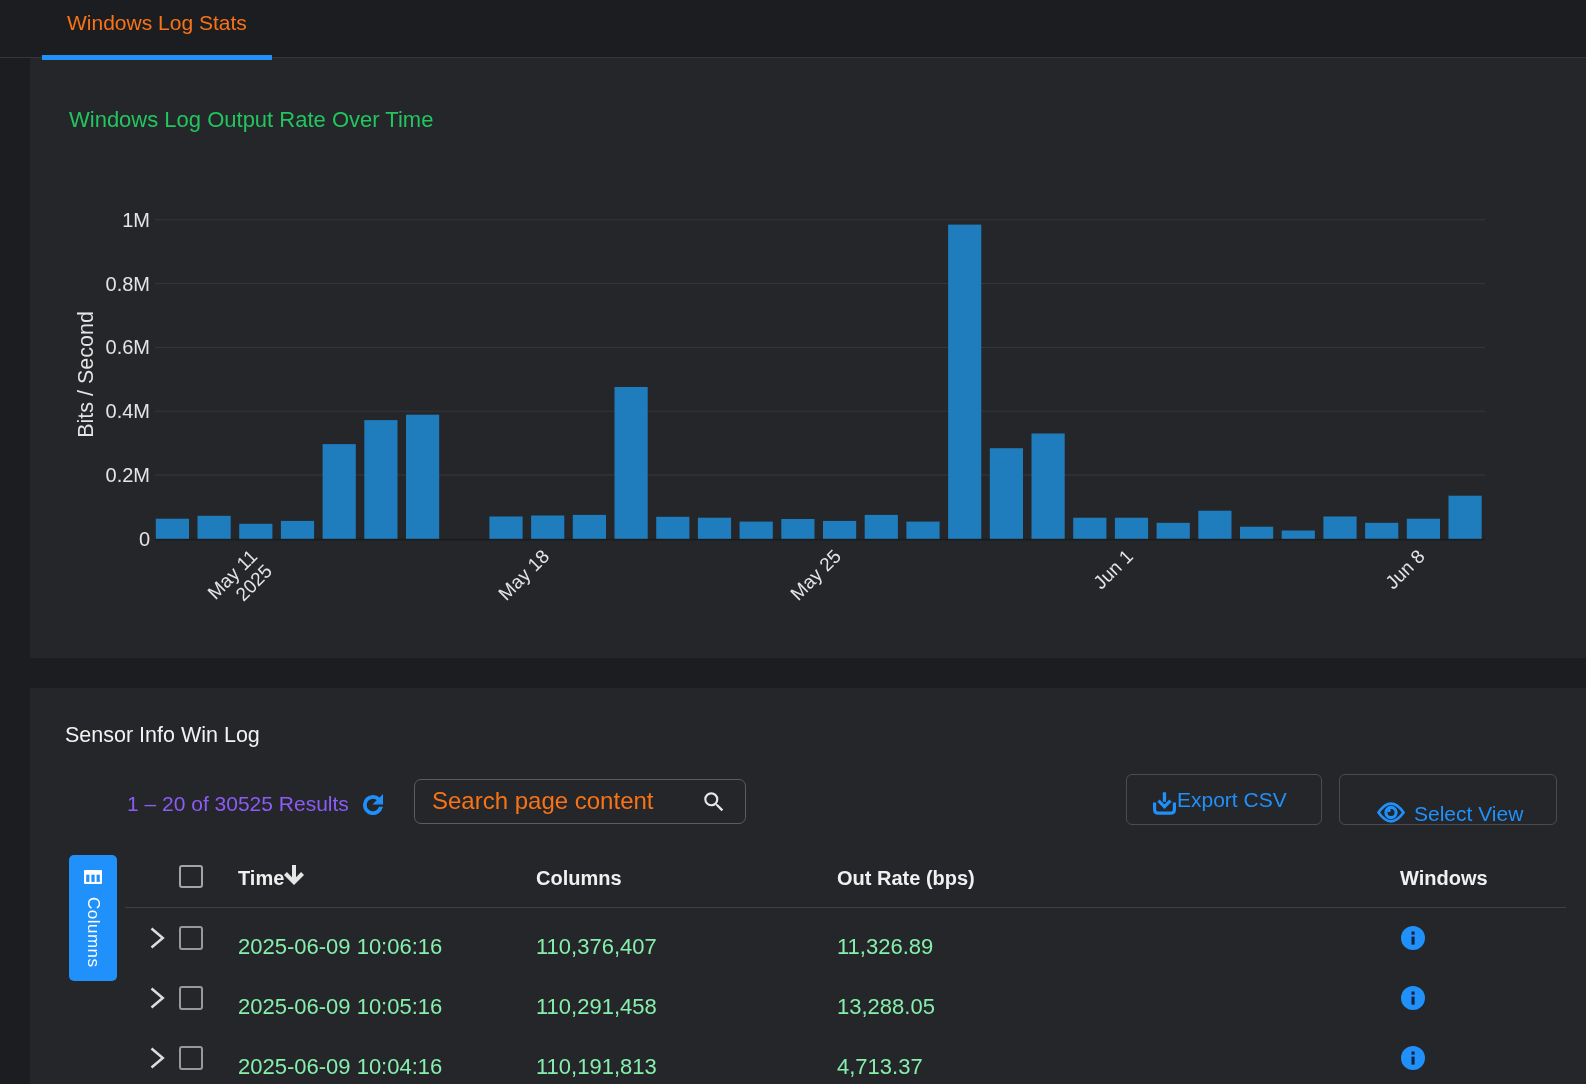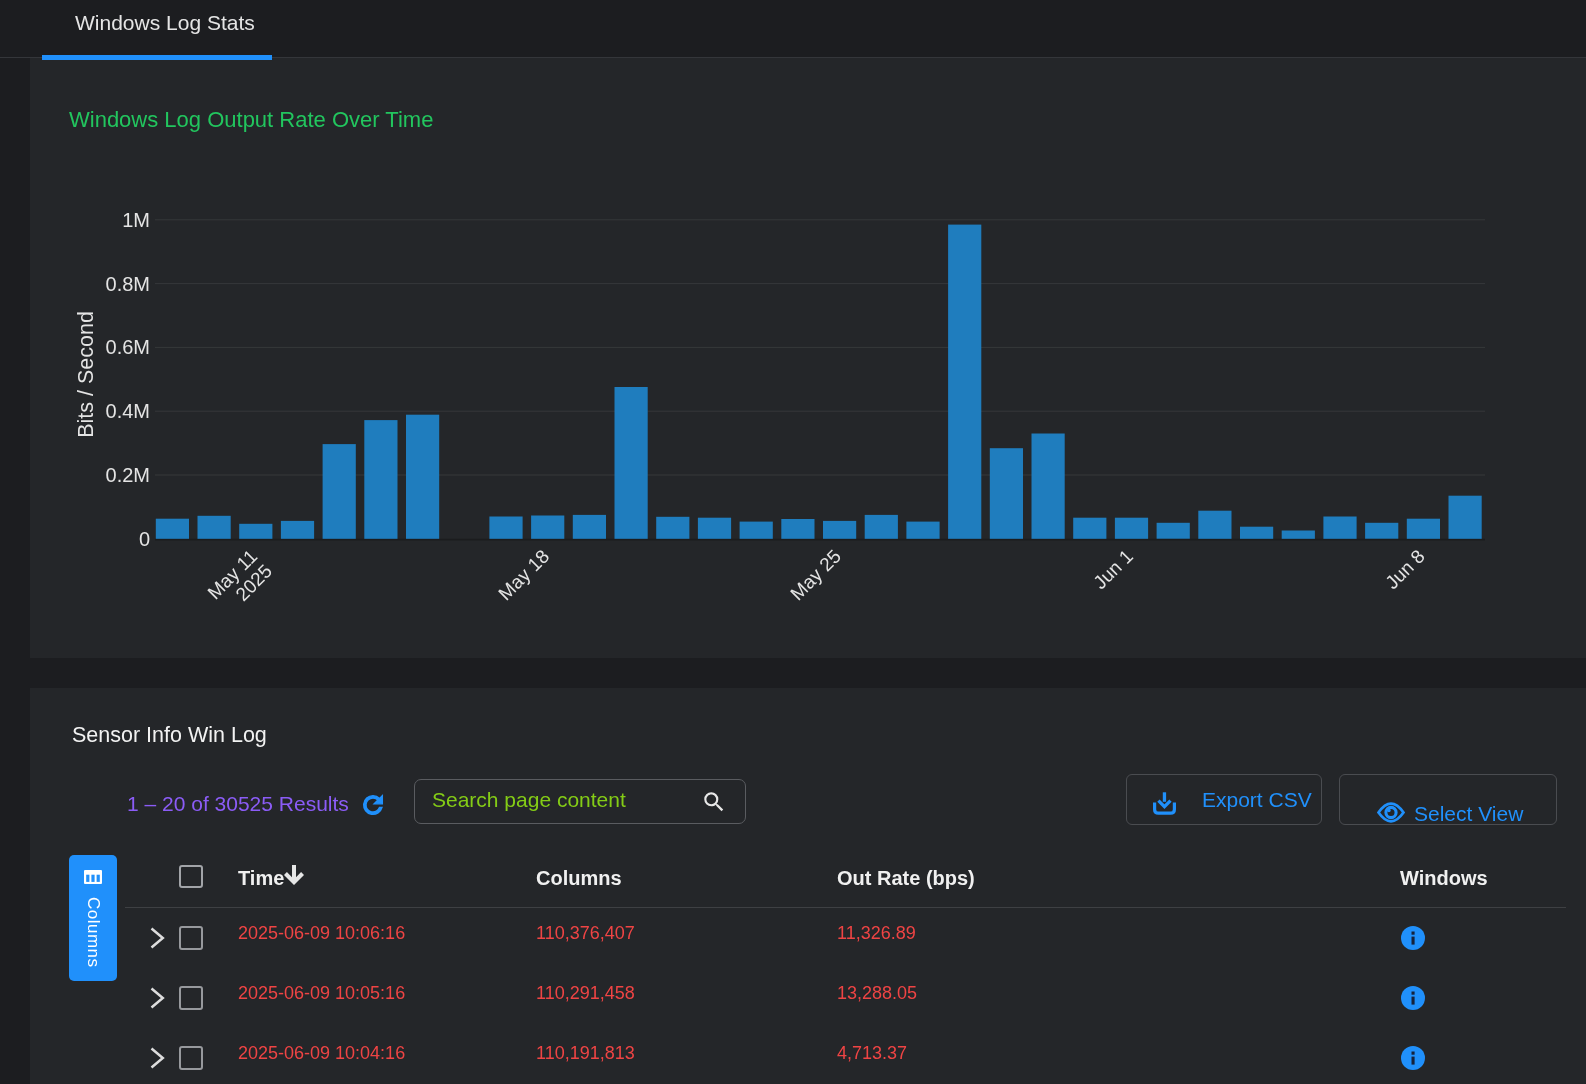--- a/index.html
+++ b/index.html
@@ -1,45 +1,45 @@
 <!DOCTYPE html>
 <html><head><meta charset="utf-8"><style>
 * { margin:0; padding:0; box-sizing:border-box; }
 html,body { width:1586px; height:1084px; background:#1c1d20;
   font-family:"Liberation Sans", sans-serif; position:relative; overflow:hidden; }
 div { line-height:1; }
 .tabline { position:absolute; left:0; top:57px; width:1586px; height:1px; background:#34363a; z-index:4; }
-.tabtxt { position:absolute; left:67px; top:11.5px; font-size:21px; color:#e5e5e5; z-index:4;margin-left:8px; }
+.tabtxt { position:absolute; left:67px; top:11.5px; font-size:21px; color:#f97316; z-index:4; }
 .tabind { position:absolute; left:42px; top:55px; width:230px; height:5px; background:#2090fb; z-index:5; }
 .card1 { position:absolute; left:30px; top:58px; width:1556px; height:600px; background:#242629; }
 .card2 { position:absolute; left:30px; top:688px; width:1556px; height:396px; background:#242629; }
 .ctitle { position:absolute; left:69px; top:108.5px; font-size:22px; color:#22c55e; }
 .chart { position:absolute; left:30px; top:58px; }
-.ttitle { position:absolute; left:72px; top:724.5px; font-size:21.5px; color:#f2f2f2; }
+.ttitle { position:absolute; left:65px; top:724.5px; font-size:21.5px; color:#f2f2f2; }
 .results { position:absolute; left:127px; top:792.5px; font-size:21px; color:#8b5cf6; }
 .refresh { position:absolute; left:358.5px; top:791px; }
 .search { position:absolute; left:414px; top:779px; width:332px; height:45px;
   border:1px solid #5a5c60; border-radius:7px; }
-.search .ph { position:absolute; left:17px; top:8.5px; font-size:21px; color:#84cc16; line-height:1; }
+.search .ph { position:absolute; left:17px; top:8.5px; font-size:24px; color:#f97316; line-height:1; }
 .search .mag { position:absolute; right:18px; top:9px; }
 .btn { position:absolute; top:774px; height:51px; border:1px solid #4a4c50; border-radius:6px;
   color:#2090fb; font-size:21px; display:flex; align-items:center; }
 .btn svg { margin-top:7px; }
 .btn span { margin-top:0; }
-.btn1 { left:1126px; width:196px; padding-left:26px; gap:26px; }
+.btn1 { left:1126px; width:196px; padding-left:26px; gap:1px; }
 .btn2 { left:1339px; width:218px; padding-left:37px; gap:9px;align-items:flex-end; }
 .colbtn { position:absolute; left:69px; top:855px; width:48px; height:126px; background:#2090fb;
   border-radius:5px; display:flex; flex-direction:column; align-items:center; padding-top:15px; gap:13px; }
 .colbtn .vt { writing-mode:vertical-rl; font-size:17px; color:#fff; letter-spacing:0.5px; }
 .hcb { position:absolute; left:179px; top:865px; width:24px; height:23px;
   border:2px solid #a2a4a8; border-radius:3px; }
 .cb { position:absolute; left:179px; width:24px; height:24px; border:2px solid #97999d; border-radius:3px; }
 .chev { position:absolute; left:150px; }
 .hcell { position:absolute; top:867.5px; font-size:20px; font-weight:bold; color:#f0f0f0; }
-.cell { position:absolute; font-size:18px; color:#ef4444; }
+.cell { position:absolute; font-size:22px; color:#86efac;margin-top:12px; }
 .hdrline { position:absolute; left:125px; top:907px; width:1441px; height:1px; background:#3e4043; }
 .sorticon { position:absolute; left:283.5px; top:864.5px; }
 .info { position:absolute; left:1400.5px; }
 </style></head>
 <body>
 <div class="card1"></div>
 <div class="card2"></div>
 <div class="tabtxt">Windows Log Stats</div>
 <div class="tabline"></div>
 <div class="tabind"></div>

